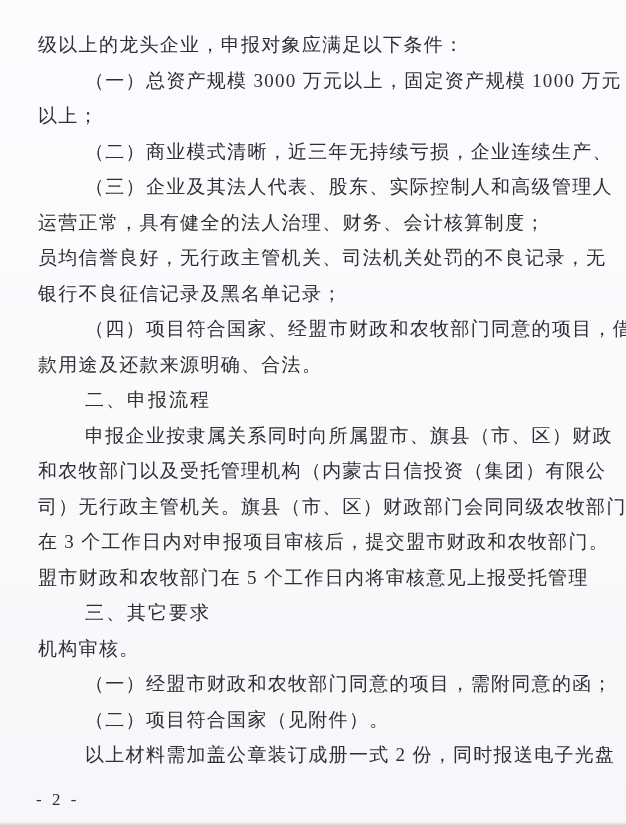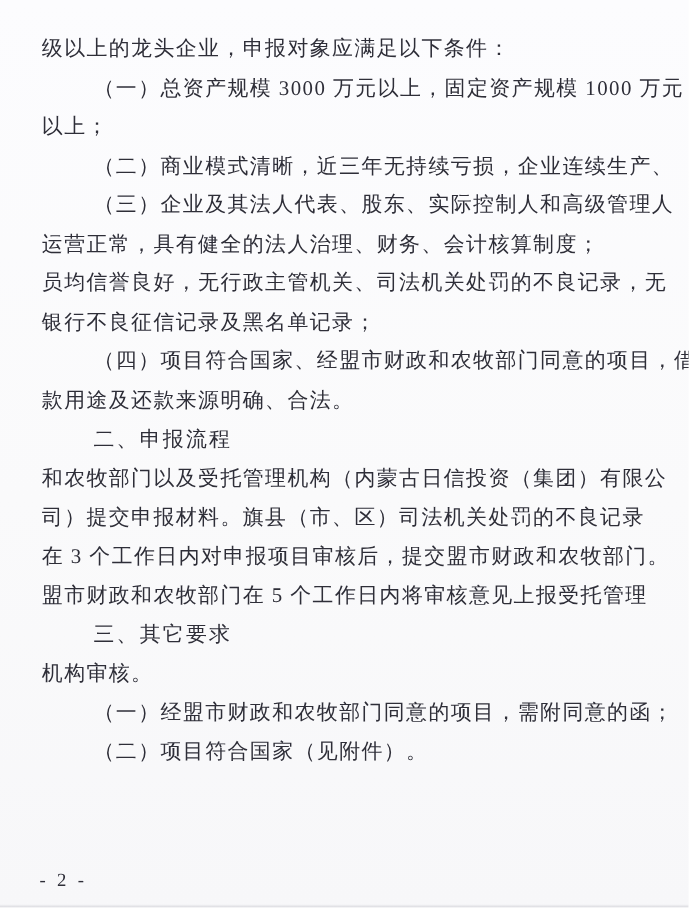--- a/index.html
+++ b/index.html
@@ -66,23 +66,25 @@
     <div class="ln ind">（一）总资产规模 3000 万元以上，固定资产规模 1000 万元</div>
     <div class="ln">以上；</div>
     <div class="ln ind">（二）商业模式清晰，近三年无持续亏损，企业连续生产、</div>
     <div class="ln ind">（三）企业及其法人代表、股东、实际控制人和高级管理人</div>
     <div class="ln">运营正常，具有健全的法人治理、财务、会计核算制度；</div>
     <div class="ln">员均信誉良好，无行政主管机关、司法机关处罚的不良记录，无</div>
     <div class="ln">银行不良征信记录及黑名单记录；</div>
     <div class="ln ind">（四）项目符合国家、经盟市财政和农牧部门同意的项目，借</div>
     <div class="ln">款用途及还款来源明确、合法。</div>
     <div class="ln ind hd">二、申报流程</div>
+    <div class="ln ind">申报企业按隶属关系同时向所属盟市、旗县（市、区）财政</div>
     <div class="ln">和农牧部门以及受托管理机构（内蒙古日信投资（集团）有限公</div>
-    <div class="ln">司）提交申报材料。旗县（市、区）司法机关处罚的不良记录</div>
+    <div class="ln">司）无行政主管机关。旗县（市、区）财政部门会同同级农牧部门</div>
     <div class="ln">在 3 个工作日内对申报项目审核后，提交盟市财政和农牧部门。</div>
     <div class="ln">盟市财政和农牧部门在 5 个工作日内将审核意见上报受托管理</div>
     <div class="ln ind hd">三、其它要求</div>
     <div class="ln">机构审核。</div>
     <div class="ln ind">（一）经盟市财政和农牧部门同意的项目，需附同意的函；</div>
     <div class="ln ind">（二）项目符合国家（见附件）。</div>
+    <div class="ln ind">以上材料需加盖公章装订成册一式 2 份，同时报送电子光盘</div>
   </div>
   <div class="pagenum">- 2 -</div>
 </div>
 
 </body></html>

